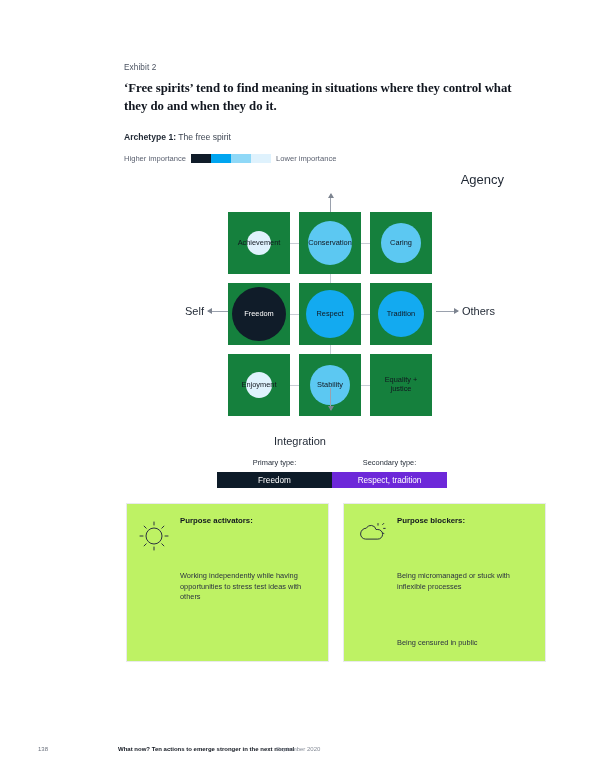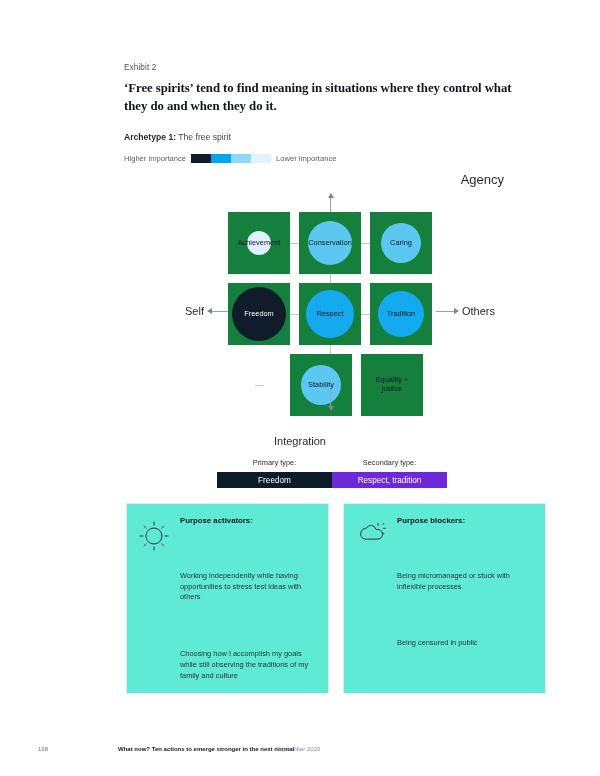--- a/index.html
+++ b/index.html
@@ -115,21 +115,21 @@
   .type-heads div{flex:1;text-align:center;}
   .type-bars{display:flex;margin-top:5px;height:16px;}
   .type-bar{flex:1;display:flex;align-items:center;justify-content:center;
     font-size:8.2px;color:#ffffff;font-weight:normal;}
   .primary-bar{background:#0d1b28;}
   .secondary-bar{background:#00a5f0;}
 
   
   .panels{position:absolute;left:126px;top:503px;display:flex;gap:14px;}
   .panel{
-    width:203px;background:#5eead4;border:1px solid #e8eaec;
+    width:203px;background:#bef264;border:1px solid #e8eaec;
     padding:12px 11px 12px 10px;display:flex;gap:9px;box-sizing:border-box;
     min-height:119px;
     justify-content:flex-end;
   }
   .panel-icon{flex:0 0 34px;padding-top:3px;}
   .panel-body{flex:1;}
   .panel-title{font-size:7.8px;font-weight:bold;color:#11161f;margin-bottom:6px;}
   .panel-item{font-size:7.4px;line-height:1.45;color:#2b3240;margin-bottom:7px;margin-top:46px;}
   .panel-item:last-child{margin-bottom:0;}
 
@@ -211,20 +211,24 @@
         <div class="bubble" style="width: 46px; height: 46px; background: rgb(19, 170, 240);"></div>
         <div class="cell-label">Tradition</div>
       </div>
 
       <div class="connector-blank"></div>
       <div class="connector-blank"></div>
       <div class="connector-v"></div>
       <div class="connector-blank"></div>
       <div class="connector-blank"></div>
 
+      <div class="cell">
+        <div class="bubble" style="width: 26px; height: 26px; background: rgb(223, 242, 253);"></div>
+        <div class="cell-label">Enjoyment</div>
+      </div>
       <div class="connector-h"></div>
       <div class="cell">
         <div class="bubble" style="width: 40px; height: 40px; background: rgb(92, 200, 242);"></div>
         <div class="cell-label">Stability</div>
       </div>
       <div class="connector-h"></div>
       <div class="cell">
 
         <div class="cell-label">Equality +
 justice</div>
@@ -260,21 +264,20 @@
             <line x1="7.1" y1="7.1" x2="9.2" y2="9.2"></line>
             <line x1="24.8" y1="24.8" x2="26.9" y2="26.9"></line>
             <line x1="26.9" y1="7.1" x2="24.8" y2="9.2"></line>
             <line x1="9.2" y1="24.8" x2="7.1" y2="26.9"></line>
           </g>
         </svg>
       </div>
       <div class="panel-body">
         <div class="panel-title">Purpose activators:</div>
         <div class="panel-item">Working independently while having opportunities to stress test ideas with others</div>
-        <div class="panel-item">Choosing how I accomplish my goals while still observing the traditions of my family and culture</div>
       </div>
     </div>
 
     <div class="panel">
       <div class="panel-icon">
         <svg width="34" height="34" viewBox="0 0 34 34">
           <path d="M22 10.5 a5.2 5.2 0 0 0 -9.7 -1.3 A5.8 5.8 0 0 0 6.6 15 a5.1 5.1 0 0 0 5.1 5.1 h12.1 a4.8 4.8 0 0 0 0 -9.6 z" fill="none" stroke="#2b3240" stroke-width="1" stroke-linejoin="round"></path>
           <g stroke="#2b3240" stroke-width="1" stroke-linecap="round">
             <line x1="24" y1="4.5" x2="24" y2="6.2"></line>
             <line x1="29.6" y1="9.4" x2="31.2" y2="9.4"></line>

